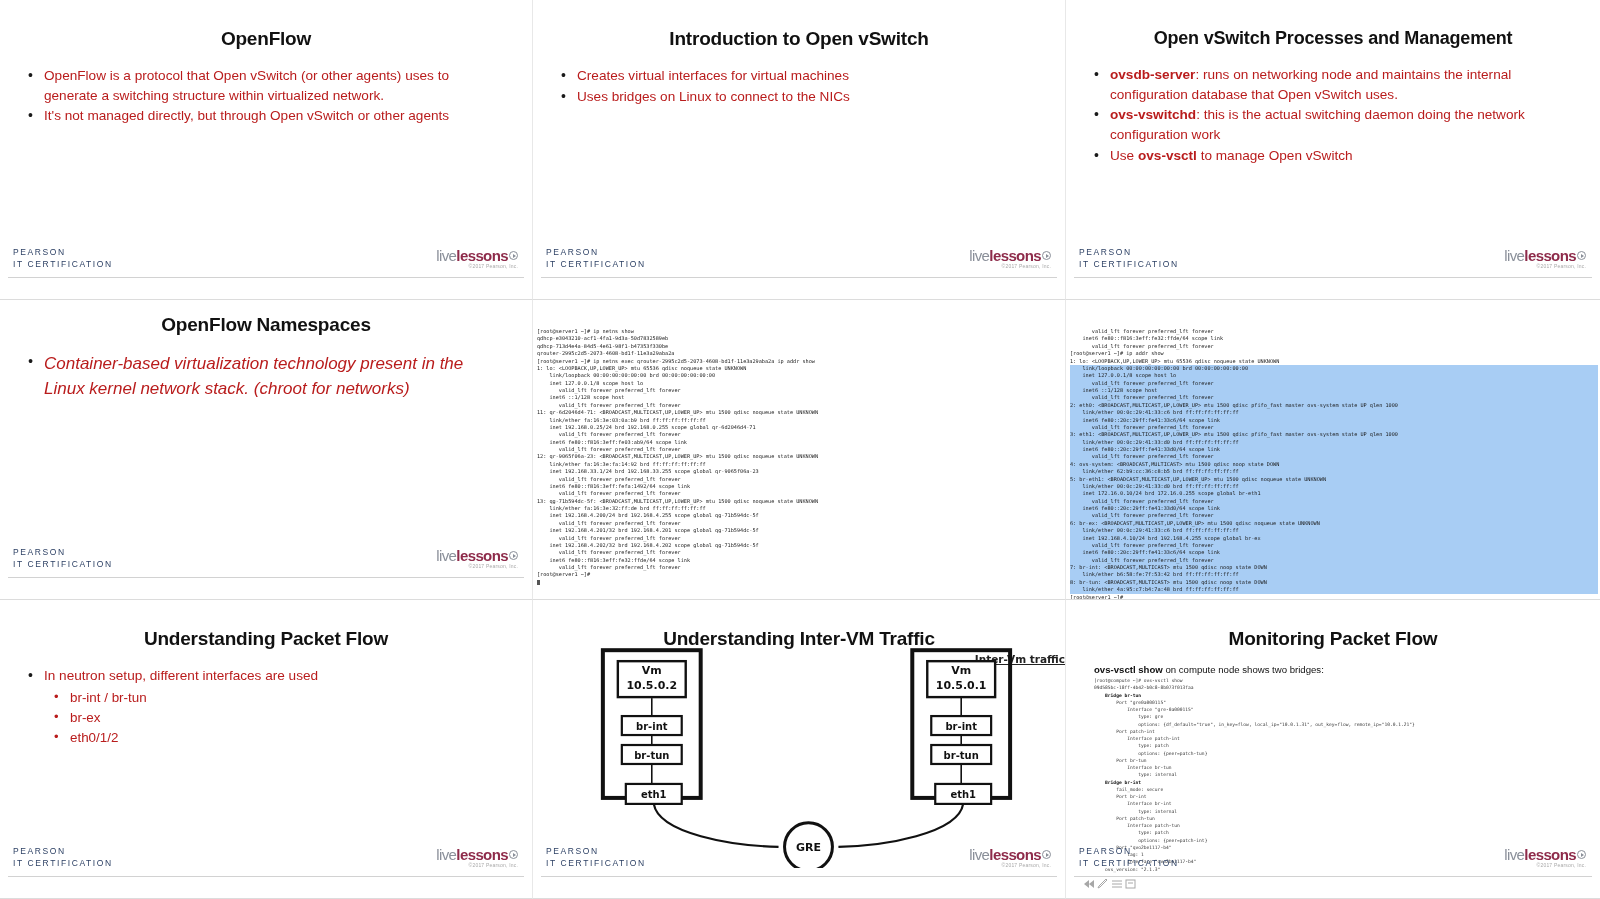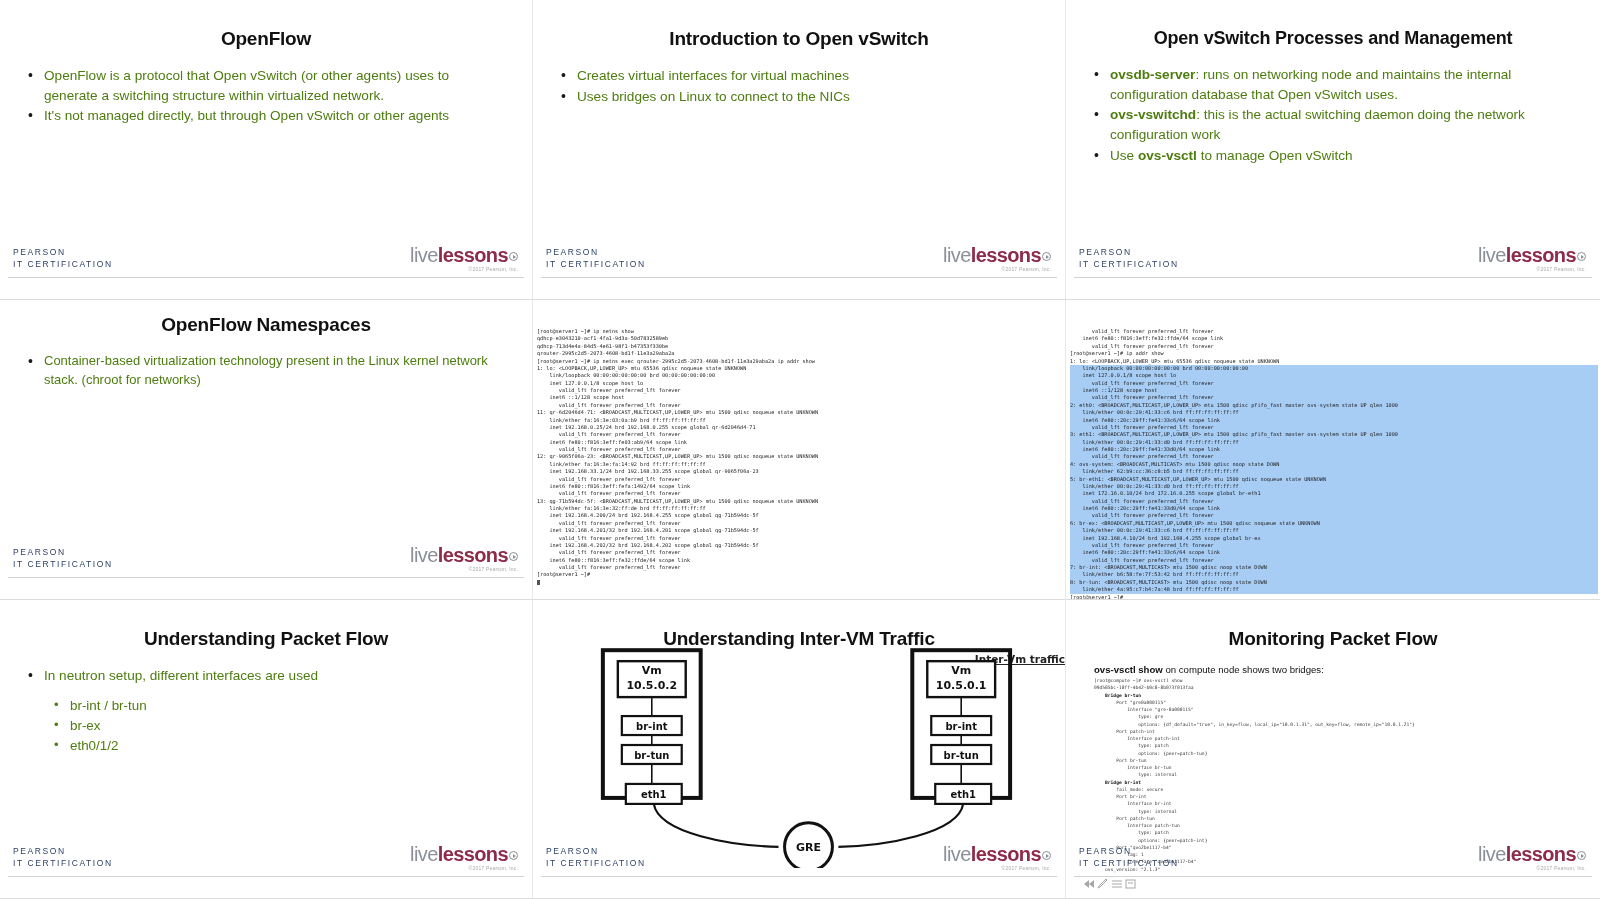--- a/index.html
+++ b/index.html
@@ -39,31 +39,31 @@
   
   .body {
     padding: 16px 30px 0 22px;
   }
   ul.bl { list-style: none; }
   ul.bl > li {
     position: relative;
     padding-left: 22px;
     font-size: 13.6px;
     line-height: 1.45;
-    color: #4d7c0f;
+    color: #b91c1c;
     margin-bottom: 1px;
   }
   ul.bl > li::before {
     content: "\2022";
     position: absolute;
     left: 6px; top: -1px;
     font-size: 14px;
     color: #1a1a1a;
   }
-  ul.bl ul.sub { list-style: none; margin-top: 10px; }
+  ul.bl ul.sub { list-style: none; margin-top: 2px; }
   ul.bl ul.sub > li {
     position: relative;
     padding-left: 26px;
     font-size: 13.4px;
     line-height: 1.5;
   }
   ul.bl ul.sub > li::before {
     content: "\2022";
     position: absolute;
     left: 10px; top: -1px;
@@ -90,21 +90,21 @@
   }
   .pearson {
     font-size: 8.5px;
     letter-spacing: 1.6px;
     color: #2b3f63;
     line-height: 1.45;
     font-family: "Liberation Sans", sans-serif;
   }
   .ll-wrap { text-align: right; }
   .ll {
-    font-size: 20px;
+    font-size: 15px;
     color: #8a8f99;
     letter-spacing: -0.6px;
     white-space: nowrap;
   }
   .ll .b { color: #8e2b4a; font-weight: bold; }
   .ll .mark {
     display: inline-block;
     width: 9px; height: 9px;
     border: 1.2px solid #8a8f99;
     border-radius: 50%;
@@ -255,21 +255,21 @@
         <div class="ll"><span>live</span><span class="b">lessons</span><span class="mark"></span></div>
         <div class="ll-copy">©2017 Pearson, Inc.</div>
       </div>
     </div>
   </div>
 
   <div class="slide">
     <div class="slide-title" style="padding-top:14px;">OpenFlow Namespaces</div>
     <div class="body">
       <ul class="bl">
-        <li style="font-size:13px;">Container-based virtualization technology present in the Linux kernel network stack. (chroot for networks)</li>
+        <li style="font-size:17px;font-style:italic;">Container-based virtualization technology present in the Linux kernel network stack. (chroot for networks)</li>
       </ul>
     </div>
     <div class="footer">
       <div class="pearson">
         <div>PEARSON</div>
         <div>IT CERTIFICATION</div>
       </div>
       <div class="ll-wrap">
         <div class="ll"><span>live</span><span class="b">lessons</span><span class="mark"></span></div>
         <div class="ll-copy">©2017 Pearson, Inc.</div>

